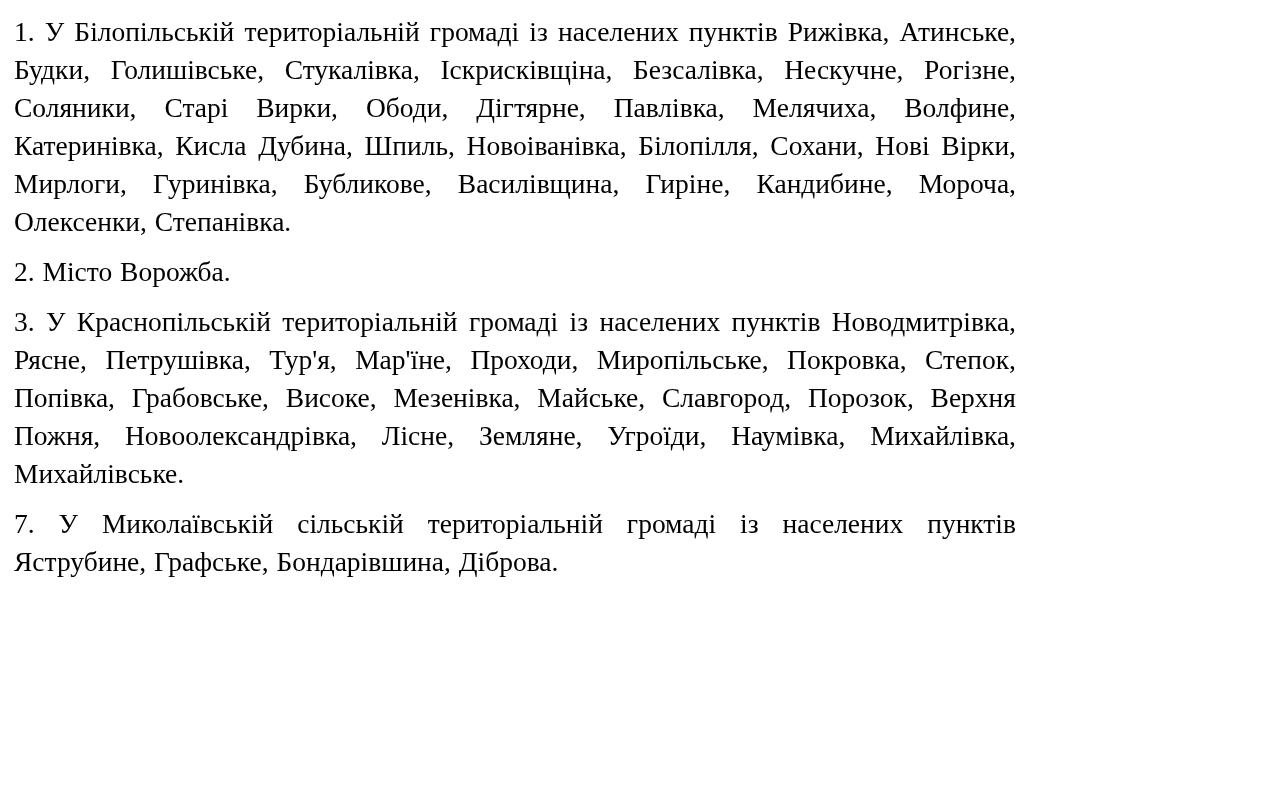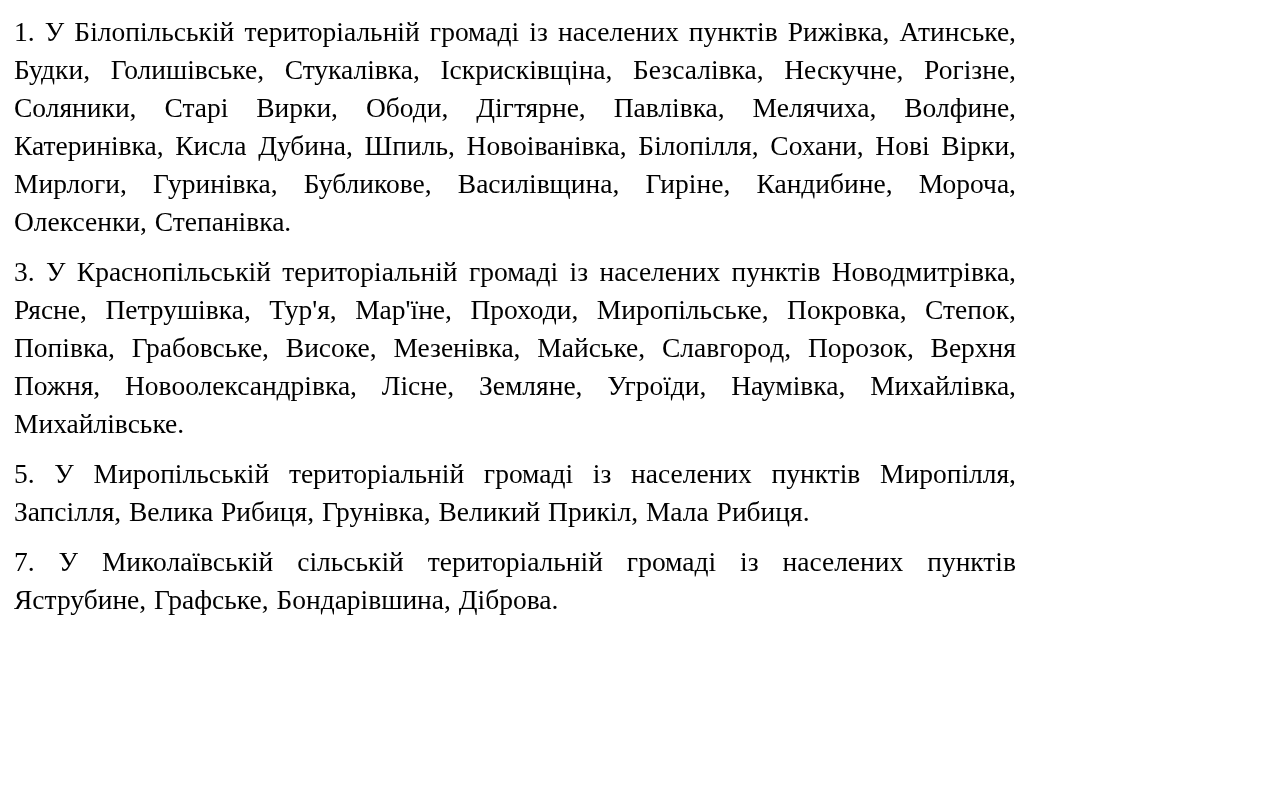--- a/index.html
+++ b/index.html
@@ -28,17 +28,17 @@
     text-align: justify;
     color: #000000;
     word-spacing: 1px;
   }
 </style>
 </head>
 <body>
 
 <div class="page">
   <p>1. У Білопільській територіальній громаді із населених пунктів Рижівка, Атинське, Будки, Голишівське, Стукалівка, Іскрисківщіна, Безсалівка, Нескучне, Рогізне, Соляники, Старі Вирки, Ободи, Дігтярне, Павлівка, Мелячиха, Волфине, Катеринівка, Кисла Дубина, Шпиль, Новоіванівка, Білопілля, Сохани, Нові Вірки, Мирлоги, Гуринівка, Бубликове, Василівщина, Гиріне, Кандибине, Мороча, Олексенки, Степанівка.</p>
+  <p>2. Місто Ворожба.</p>
   <p>3. У Краснопільській територіальній громаді із населених пунктів Новодмитрівка, Рясне, Петрушівка, Тур'я, Мар'їне, Проходи, Миропільське, Покровка, Степок, Попівка, Грабовське, Високе, Мезенівка, Майське, Славгород, Порозок, Верхня Пожня, Новоолександрівка, Лісне, Земляне, Угроїди, Наумівка, Михайлівка, Михайлівське.</p>
-  <p>5. У Миропільській територіальній громаді із населених пунктів Миропілля, Запсілля, Велика Рибиця, Грунівка, Великий Прикіл, Мала Рибиця.</p>
   <p>7. У Миколаївській сільській територіальній громаді із населених пунктів Яструбине, Графське, Бондарівшина, Діброва.</p>
 
 </div>
 
 </body></html>

